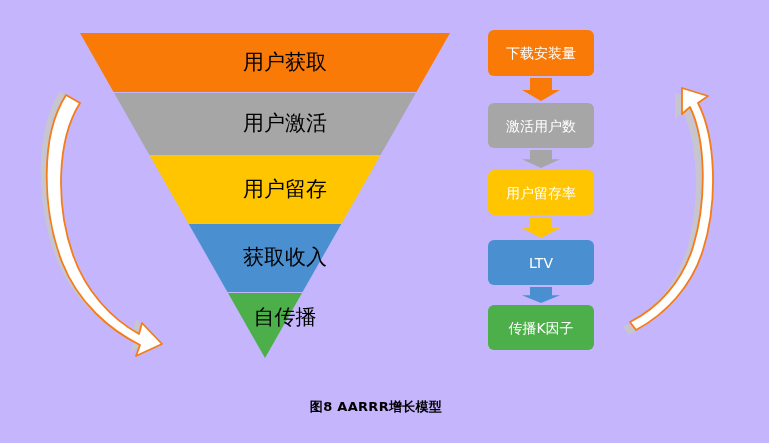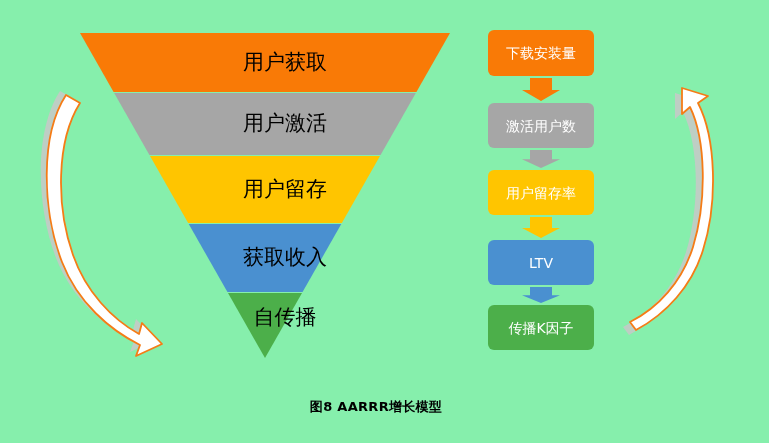--- a/index.html
+++ b/index.html
@@ -7,21 +7,21 @@
     padding: 0;
     background: #ffffff;
   }
   body {
     font-family: "Liberation Sans", "DejaVu Sans", sans-serif;
   }
   #stage {
     position: relative;
     width: 769px;
     height: 443px;
-    background: #86efac;
+    background: #c4b5fd;
     overflow: hidden;
   }
   #funnel-svg, #arrows-svg, #flow-svg {
     position: absolute;
     left: 0;
     top: 0;
     width: 769px;
     height: 443px;
   }
   .funnel-label {

